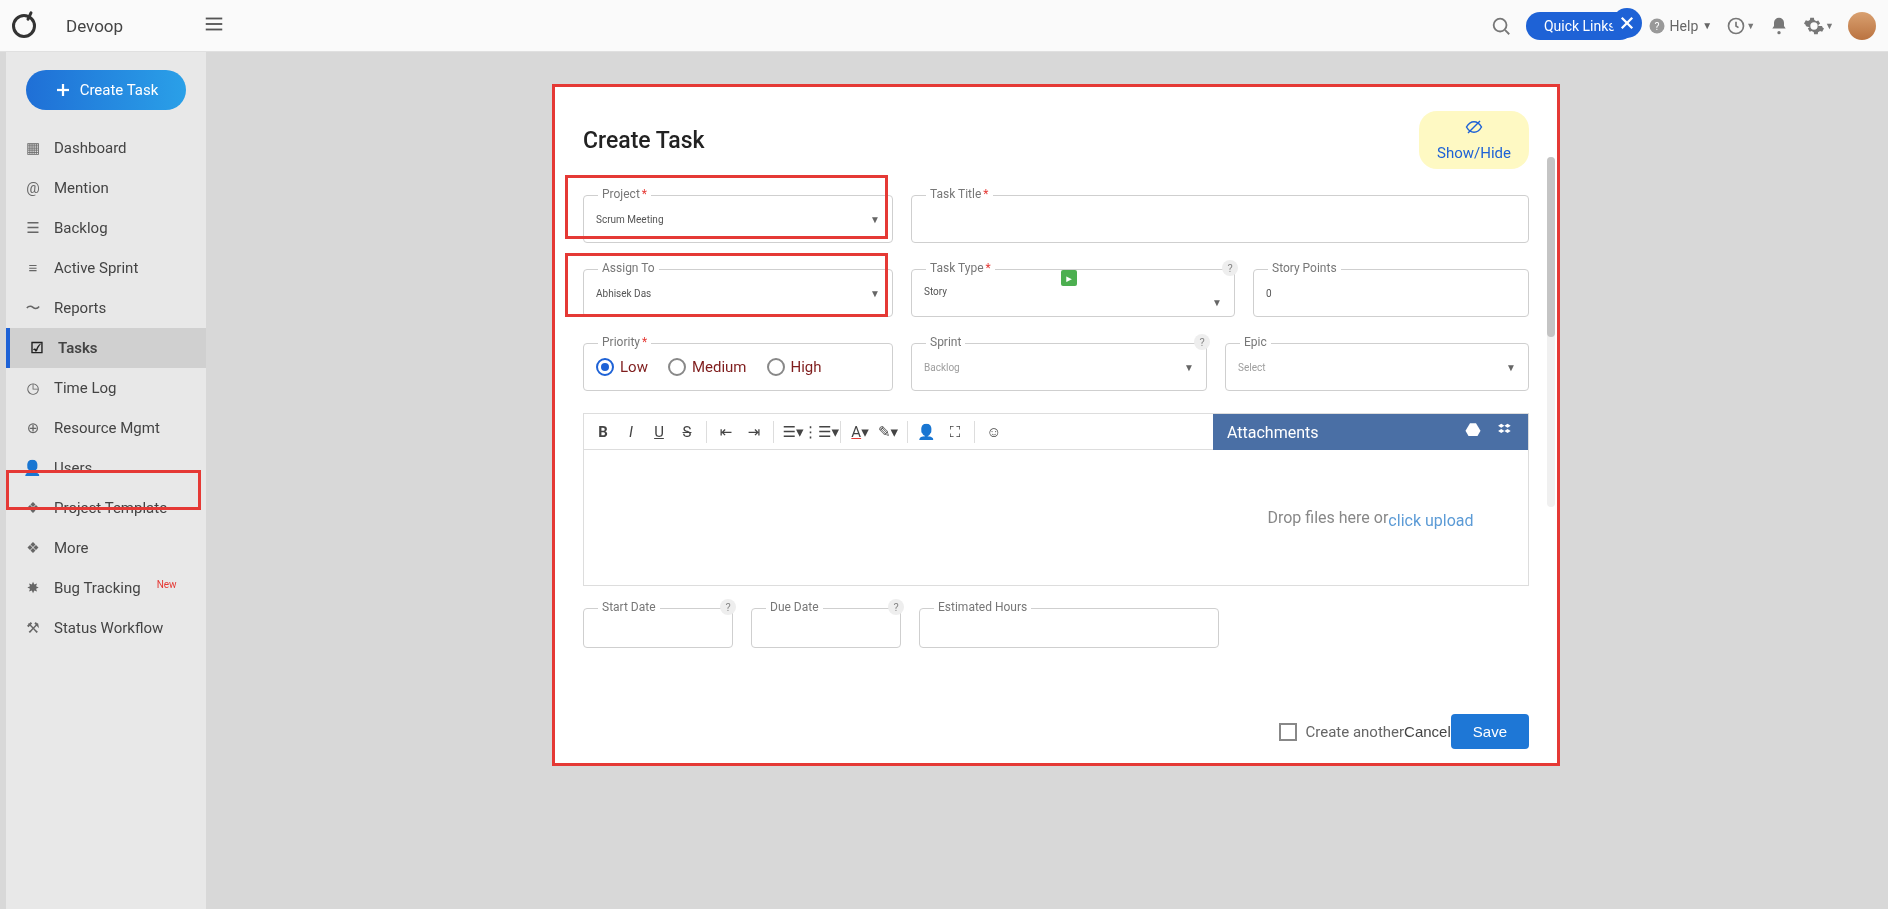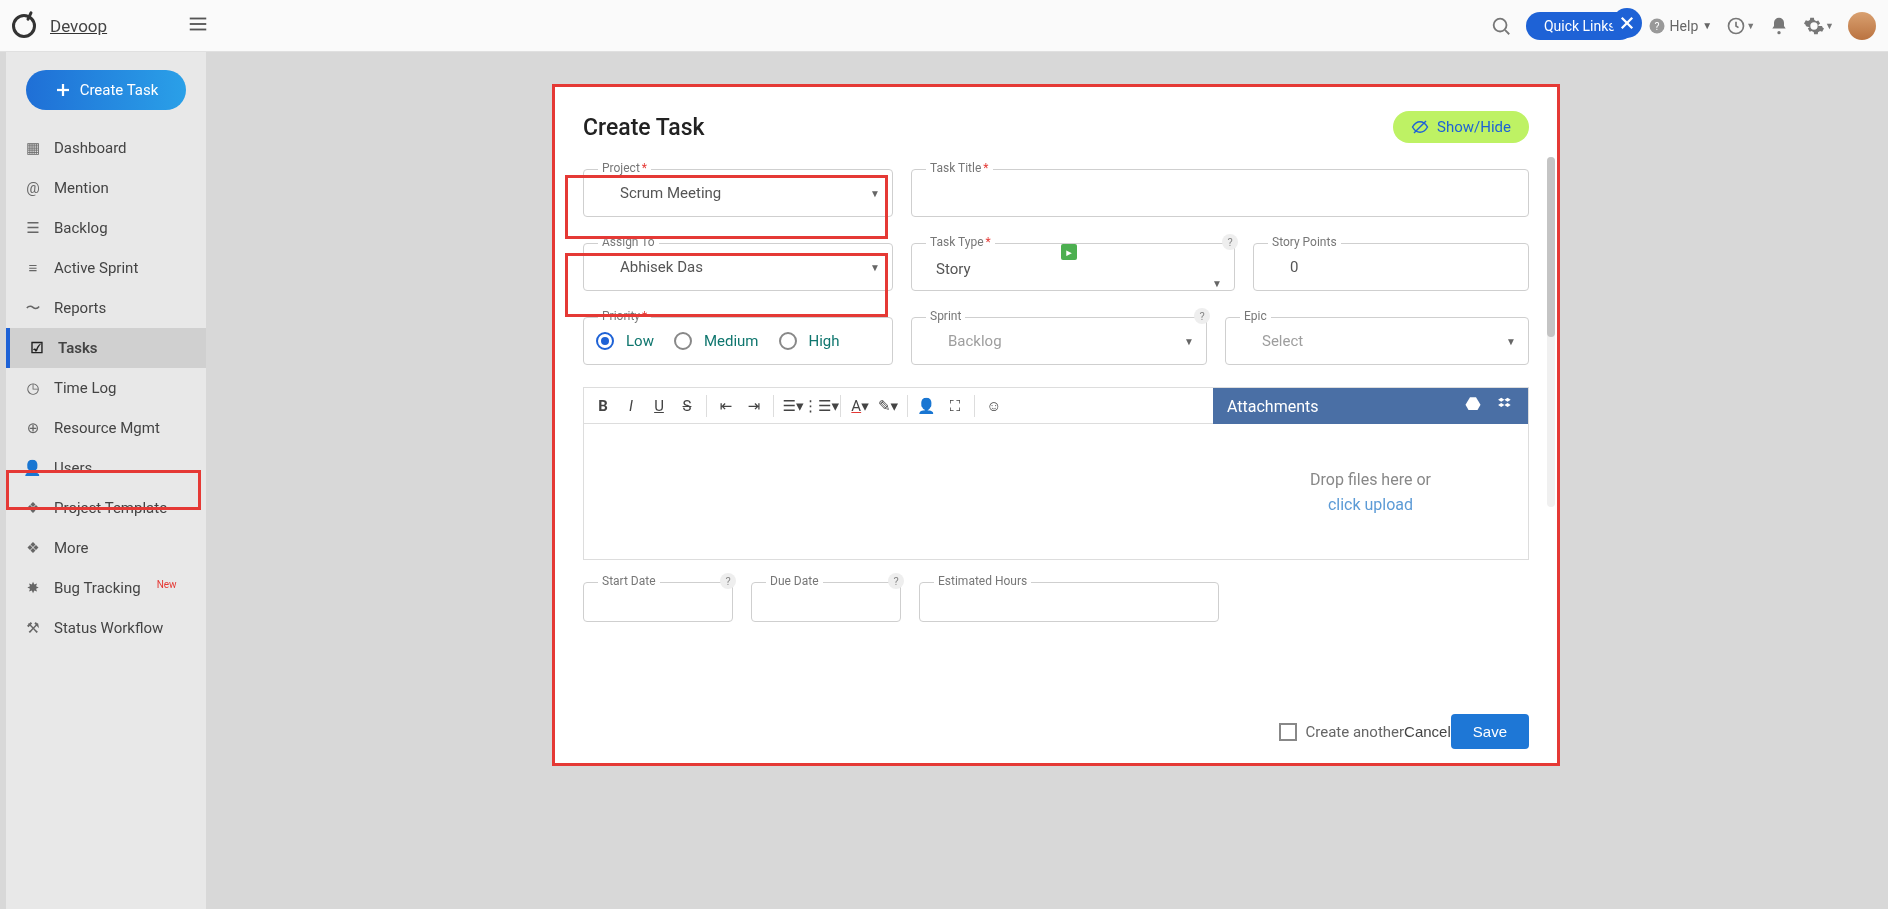--- a/index.html
+++ b/index.html
@@ -1,18 +1,18 @@
 <!DOCTYPE html>
 <html><head>
 <meta charset="utf-8">
 <style>
   * { box-sizing: border-box; margin: 0; padding: 0; }
   body { font-family: -apple-system, BlinkMacSystemFont, "Segoe UI", Roboto, Arial, sans-serif; background: #d8d8d8; width: 1888px; height: 909px; overflow: hidden; color: #333; }
   .topbar { height: 52px; background: #fafafa; display: flex; align-items: center; padding: 0 12px; border-bottom: 1px solid #e0e0e0; }
-  .topbar .logo { display: flex; align-items: center; gap: 8px; text-decoration: underline; }
+  .topbar .logo { display: flex; align-items: center; gap: 24px; }
   .topbar .logo-icon { width: 24px; height: 24px; border: 3px solid #333; border-radius: 50%; position: relative; }
   .topbar .logo-icon::after { content: ""; position: absolute; width: 3px; height: 10px; background: #333; right: 2px; top: -6px; transform: rotate(25deg); border-radius: 2px;}
   .topbar .brand { font-size: 17px; color: #444; margin-left: 6px;}
   .topbar .menu-toggle { margin-left: 80px; cursor: pointer; color: #555; }
   .topbar .spacer { flex: 1; }
   .topbar .right { display: flex; align-items: center; gap: 14px; }
   .quick-links { background: #1e62d6; color: #fff; border-radius: 18px; padding: 6px 18px; font-size: 14px; position: relative; display:flex; align-items:center; cursor:pointer;}
   .close-bubble { position: absolute; right: -8px; top: -4px; width: 30px; height: 30px; background: #1e62d6; border-radius: 50%; display:flex; align-items:center; justify-content:center;}
   .close-bubble svg { stroke:#fff; }
   .help-chip { display:flex; align-items:center; gap:4px; color:#666; font-size:14px; cursor:pointer;}
@@ -28,47 +28,47 @@
   .nav-settings { display:flex; align-items:center; gap:10px; padding: 14px 18px; color:#1e62d6; font-size:15px; cursor:pointer; margin-top:18px;}
   .nav-icon { width:18px; height:18px; color:#666; display:inline-flex; align-items:center; justify-content:center;}
   .nav-item.active .nav-icon { color:#222;}
   .hi-tasks { position:absolute; border:3px solid #e53935; pointer-events:none; left:6px; top:418px; width:195px; height:40px;}
 
   .overlay { position:absolute; inset:0; background:transparent; }
   .dialog-highlight { position:absolute; left:552px; top:32px; width:1008px; height:682px; border:3px solid #e53935; background:#fff; }
   .dialog-inner { width:100%; height:100%; position:relative; padding: 24px 28px 18px 28px;}
   .dialog-header { display:flex; align-items:center; justify-content:space-between;}
   .dialog-title { font-size:23px; font-weight:500; color:#222;}
-  .showhide { background:#bef264; color:#1e62d6; border-radius:18px; padding:7px 18px; font-size:15px; display:flex; align-items:center; gap:8px; cursor:pointer;}
+  .showhide { background:#fef9c3; color:#1e62d6; border-radius:18px; padding:7px 18px; font-size:15px; display:flex; align-items:center; gap:8px; cursor:pointer;flex-direction:column;}
   .form-row { display:flex; gap:18px; margin-top:26px;}
   .field { position:relative; border:1px solid #cfcfcf; border-radius:4px; height:48px; display:flex; align-items:center; padding: 0 12px; background:#fff;}
   .field-label { position:absolute; top:-9px; left:14px; background:#fff; padding:0 4px; font-size:12px; color:#777;}
   .field-label .req { color:#e53935; margin-left:2px;}
-  .field-value { font-size:15px; color:#555; width:100%;margin-left:24px;}
+  .field-value { font-size:10px; color:#555; width:100%;}
   .field-value.placeholder { color:#9e9e9e;}
   .field .caret { margin-left:auto; font-size:10px; color:#666;}
   .info-dot { position:absolute; top:-10px; right:-4px; width:16px; height:16px; border-radius:50%; background:#eee; color:#888; font-size:11px; display:flex; align-items:center; justify-content:center;}
   .radio-group { display:flex; gap:20px; align-items:center;}
-  .radio-opt { display:flex; gap:12px; font-size:15px; color:#0f766e;}
+  .radio-opt { display:flex; gap:6px; font-size:15px; color:#7f1d1d;}
   .radio-outer { width:18px; height:18px; border:2px solid #888; border-radius:50%; display:flex; align-items:center; justify-content:center;}
   .radio-opt.sel .radio-outer { border-color:#1e62d6;}
   .radio-opt.sel .radio-inner { width:8px; height:8px; background:#1e62d6; border-radius:50%;}
   .hi-field-1 { position:absolute; border:3px solid #e53935; pointer-events:none; left:565px; top:123px; width:323px; height:64px;}
   .hi-field-2 { position:absolute; border:3px solid #e53935; pointer-events:none; left:565px; top:201px; width:323px; height:64px;}
 
   .editor-wrap { display:flex; margin-top:22px; border:1px solid #ddd;}
   .editor-col { flex:1; display:flex; flex-direction:column;}
   .toolbar { height:36px; border-bottom:1px solid #ddd; display:flex; align-items:center; gap:2px; padding:0 6px; color:#444;}
   .toolbar .tool { width:26px; height:26px; display:flex; align-items:center; justify-content:center; cursor:pointer; font-size:15px;}
   .toolbar .divider { width:1px; height:22px; background:#ddd; margin:0 4px;}
   .editor-area { flex:1; min-height:135px; background:#fff;}
   .attach-col { width:315px; background:#fff; display:flex; flex-direction:column;}
   .attach-header { background:#4a6fa5; color:#fff; height:36px; display:flex; align-items:center; padding:0 14px; font-size:16px;}
   .attach-header .icons { margin-left:auto; display:flex; gap:14px;}
-  .attach-drop { flex:1; display:flex; flex-direction:column; align-items:center; justify-content:center; border:0; color:#888; font-size:16px;}
+  .attach-drop { flex:1; display:flex; flex-direction:row; align-items:center; justify-content:center; border:0; color:#888; font-size:16px;}
   .attach-drop .link { color:#5c9bd6; cursor:pointer; margin-top:6px;}
 
   .row-dates { display:flex; gap:18px; margin-top:22px;}
   .small-field { position:relative; border:1px solid #cfcfcf; border-radius:4px; height:40px; width:150px; padding:0 10px; display:flex; align-items:center;}
   .small-field .field-label { top:-9px; font-size:12px;}
   .est-field { position:relative; border:1px solid #cfcfcf; border-radius:4px; height:40px; flex:1; max-width:300px; padding:0 10px; display:flex; align-items:center;}
 
   .dialog-footer { position:absolute; bottom:14px; right:28px; left:28px; display:flex; align-items:center; justify-content:flex-end; }
   .create-another { display:flex; align-items:center; gap:8px; color:#666; font-size:15px;}
   .chk { width:18px; height:18px; border:2px solid #888;}

